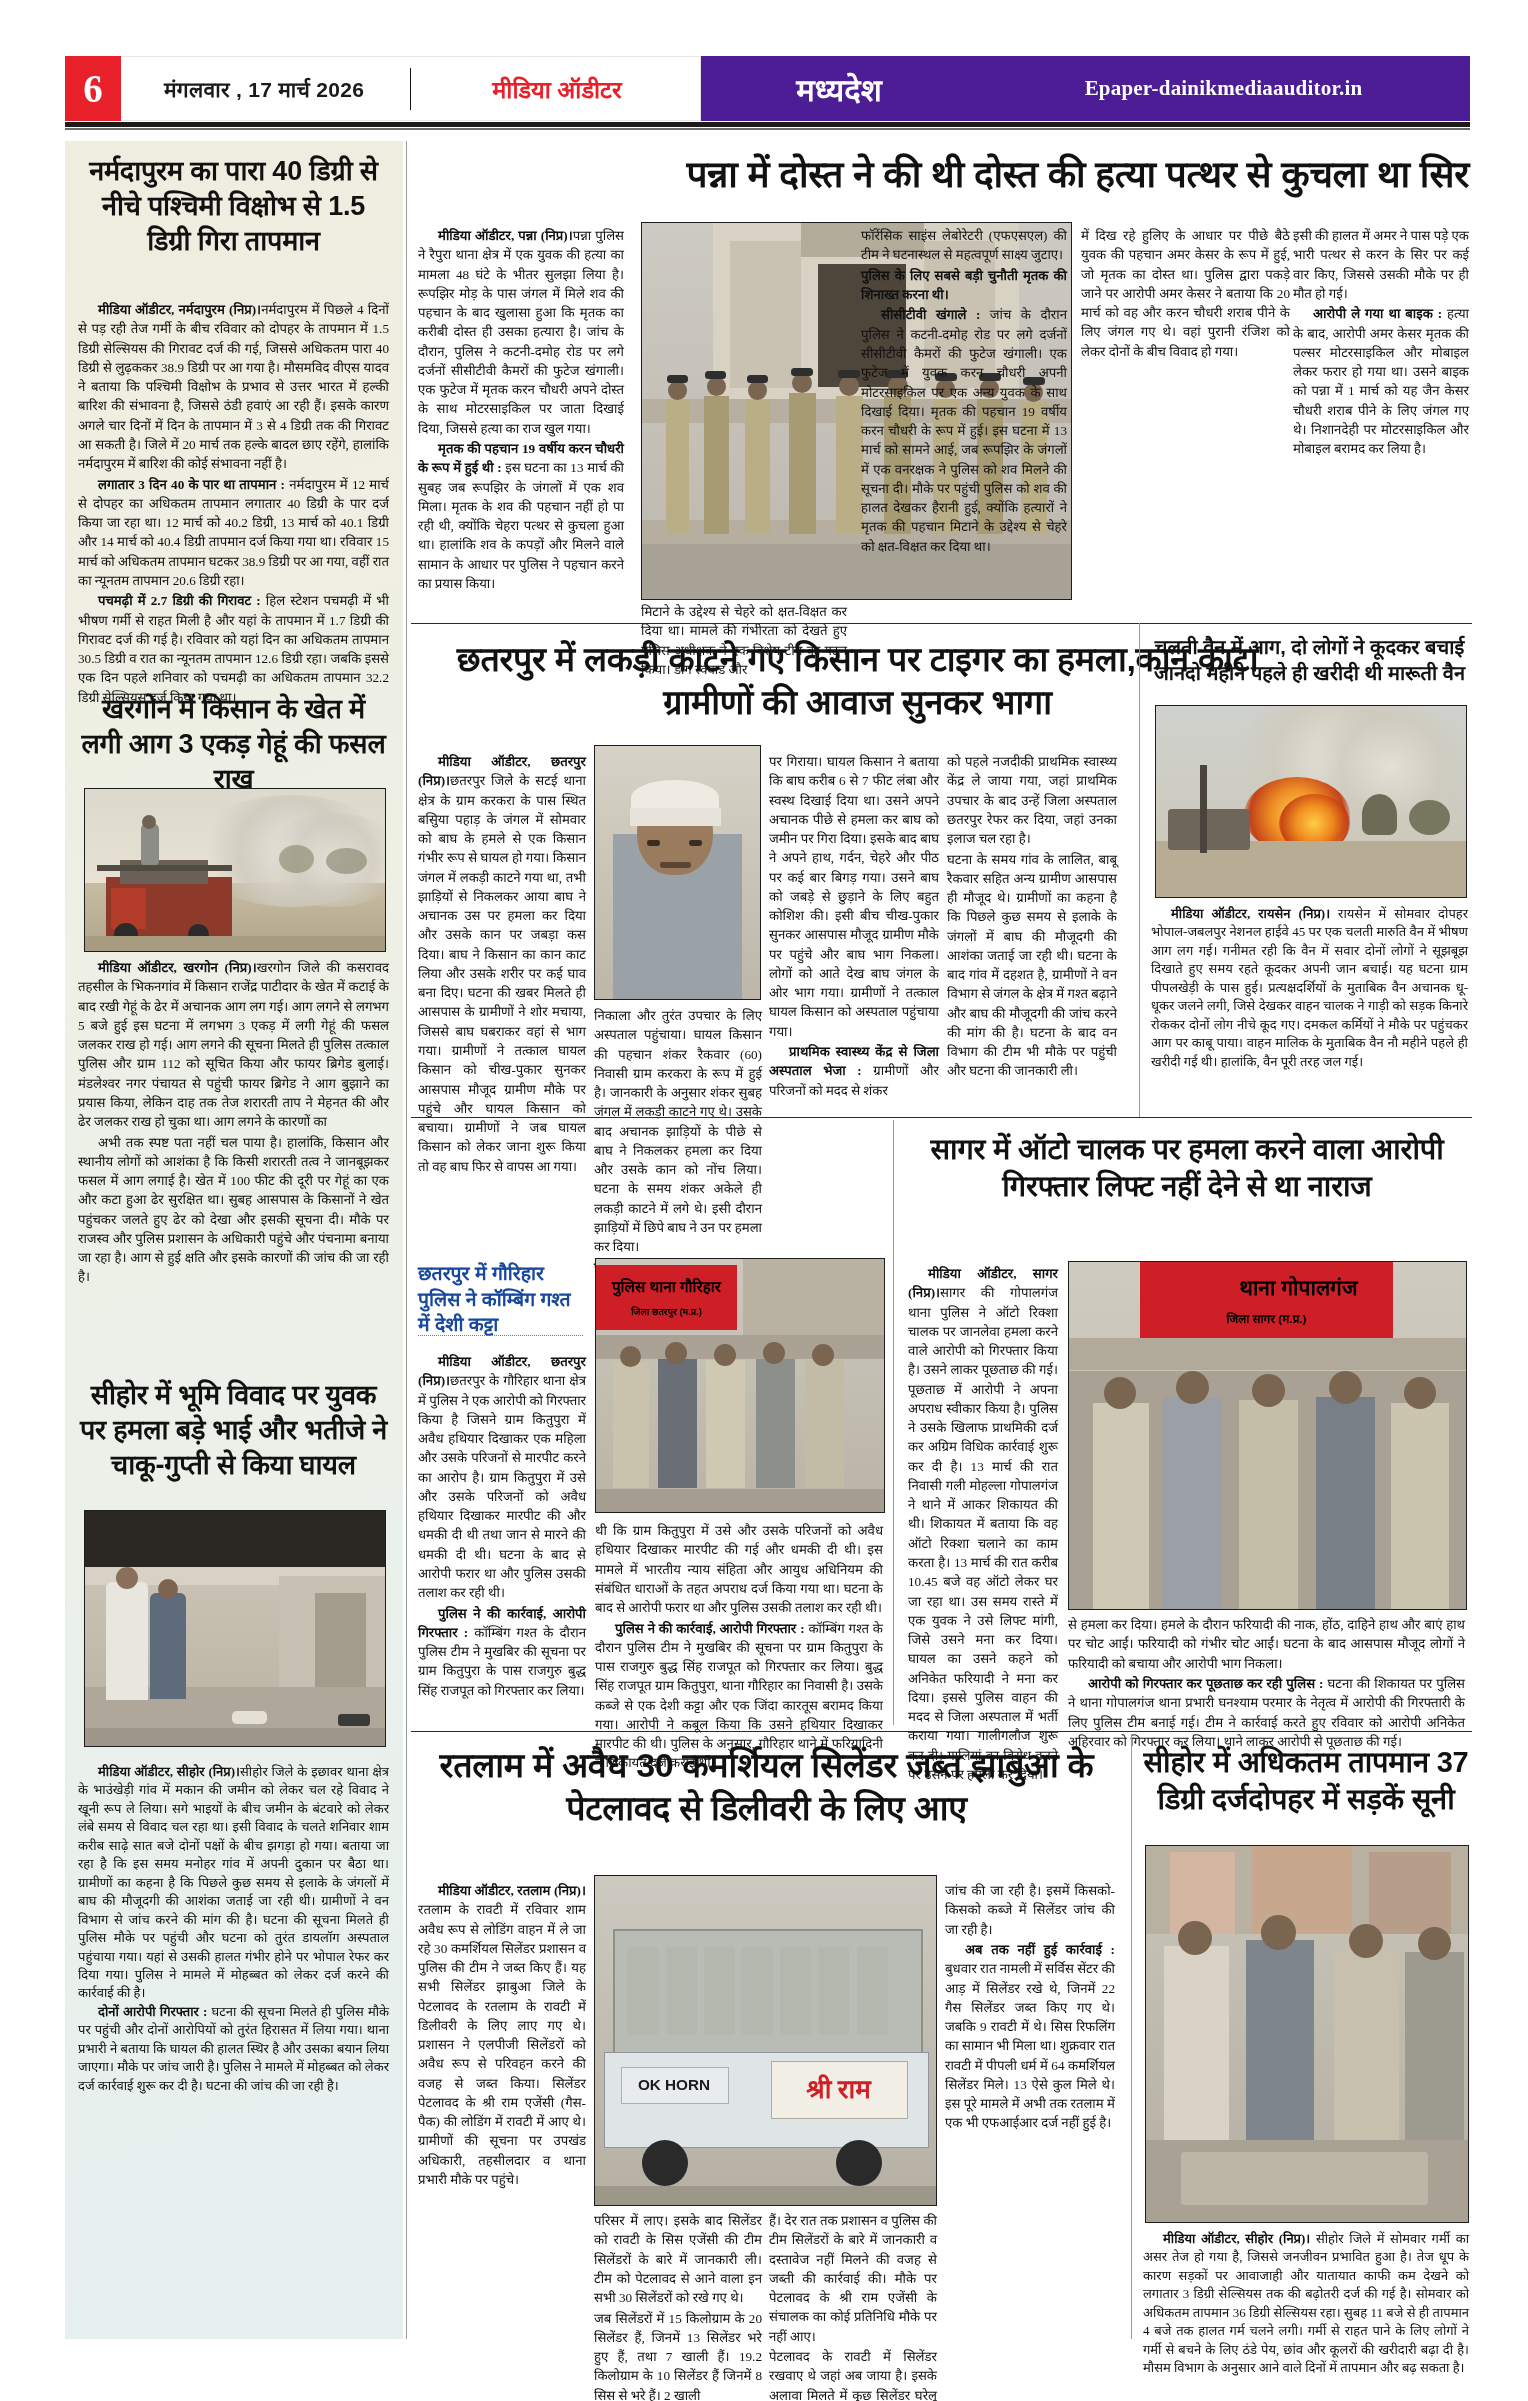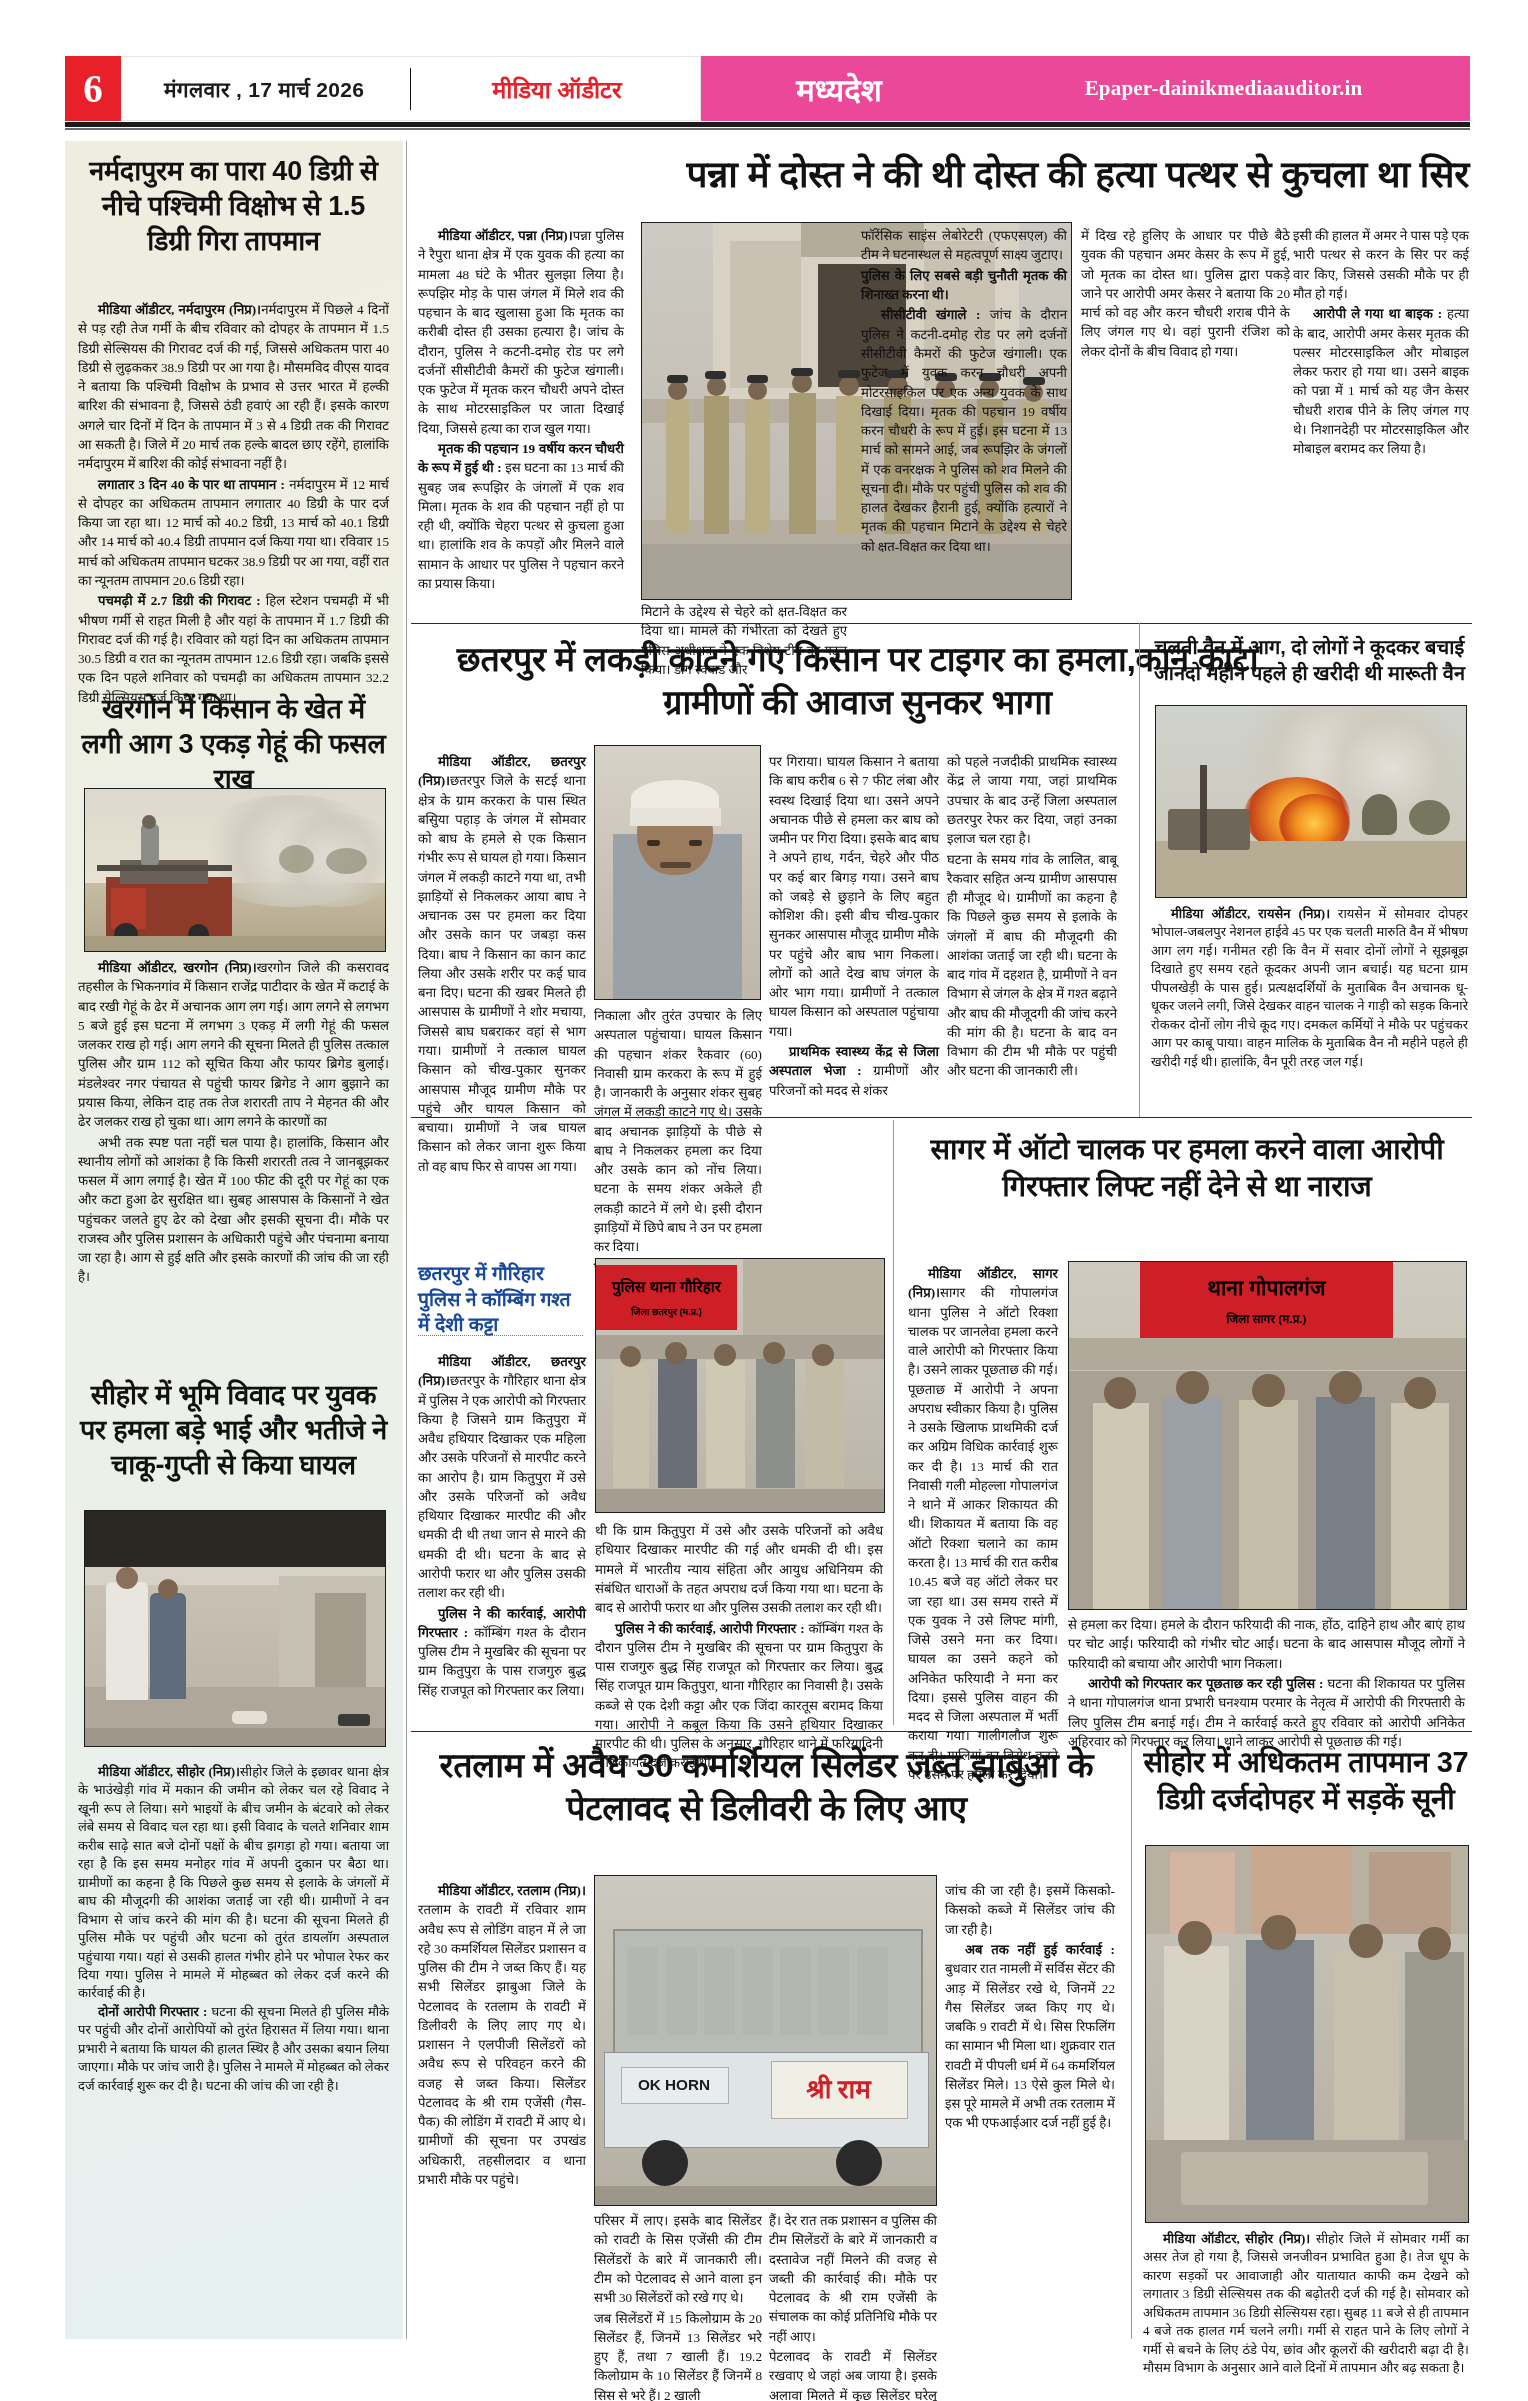--- a/index.html
+++ b/index.html
@@ -11,21 +11,21 @@
   .pagepad{position:absolute;left:0;top:0;width:1528px;height:2401px;background:#fff;}
 
   
   .masthead{position:absolute;left:65px;top:56px;width:1405px;height:65px;display:flex;align-items:stretch;}
   .mh-num{width:56px;background:#e8202a;color:#fff;display:flex;align-items:center;justify-content:center;
           font-family:"Liberation Serif",serif;font-size:39px;font-weight:700;line-height:1;}
   .mh-white{flex:0 0 579px;background:#fff;display:flex;align-items:center;border:0.6px solid #e6e6e6;border-left:none;}
   .mh-date{flex:1;text-align:center;font-family:"Liberation Sans",sans-serif;font-weight:700;font-size:21px;color:#1a1a1a;letter-spacing:0.3px;}
   .mh-vrule{width:1.8px;height:42px;background:#111;margin:0 2.4px;}
   .mh-brand{flex:1;text-align:center;font-family:"Liberation Sans",sans-serif;font-weight:700;font-size:23.5px;color:#e8202a;}
-  .mh-red{flex:1;background:#ec4899;display:flex;align-items:center;}
+  .mh-red{flex:1;background:#4c1d95;display:flex;align-items:center;}
   .mh-madhyadesh{width:276px;text-align:center;color:#fff;font-family:"Liberation Serif",serif;font-weight:700;font-size:31px;}
   .mh-url{flex:1;text-align:center;color:#fff;font-family:"Liberation Serif",serif;font-weight:700;font-size:21px;letter-spacing:0.2px;}
   .mh-underline{position:absolute;left:65px;top:122px;width:1405px;height:5.3px;background:#1b1b1b;}
   .mh-underline2{position:absolute;left:65px;top:128px;width:1405px;height:2.4px;background:#6b6b6b;}
 
   
   .col{position:absolute;}
   .tint{background:linear-gradient(160deg,#efeddf 0%,#eef0e6 40%,#e6f0f0 100%);}
 
   .vrule{position:absolute;width:1.2px;background:#9a9a9a;}
@@ -347,21 +347,21 @@
   <h2 class="hl-med" style="position:absolute;left:908px;top:1131px;width:558px;">सागर में ऑटो चालक पर हमला करने वाला आरोपी गिरफ्तार लिफ्ट नहीं देने से था नाराज</h2>
 
   <div class="body" style="position:absolute;left:908px;top:1264px;width:150px;">
     <p><span class="lead">मीडिया ऑडीटर, सागर (निप्र)।</span><span>सागर की गोपालगंज थाना पुलिस ने ऑटो रिक्शा चालक पर जानलेवा हमला करने वाले आरोपी को गिरफ्तार किया है। उसने लाकर पूछताछ की गई। पूछताछ में आरोपी ने अपना अपराध स्वीकार किया है। पुलिस ने उसके खिलाफ प्राथमिकी दर्ज कर अग्रिम विधिक कार्रवाई शुरू कर दी है। 13 मार्च की रात निवासी गली मोहल्ला गोपालगंज ने थाने में आकर शिकायत की थी। शिकायत में बताया कि वह ऑटो रिक्शा चलाने का काम करता है। 13 मार्च की रात करीब 10.45 बजे वह ऑटो लेकर घर जा रहा था। उस समय रास्ते में एक युवक ने उसे लिफ्ट मांगी, जिसे उसने मना कर दिया। घायल का उसने कहने को अनिकेत फरियादी ने मना कर दिया। इससे पुलिस वाहन की मदद से जिला अस्पताल में भर्ती कराया गया। गालीगलौज शुरू कर दी। गालियां का विरोध करने पर उसने पर हमला कर दिया।</span></p>
   </div>
 
   <div class="photo" style="position:absolute;left:1068px;top:1261px;width:397px;height:347px;">
     <div class="ph-inner blur">
       <div style="position:absolute;inset:0;background:linear-gradient(#cfcbc0,#bdb7a9);"></div>
       <div class="signred" style="left:71px;top:0;width:253px;height:76px;"></div>
-      <div class="signtext" style="left:71px;top:10.6px;width:253px;font-size:21px;">थाना गोपालगंज</div>
+      <div class="signtext" style="left:71px;top:10.6px;width:253px;font-size:21px;padding-left:32px;">थाना गोपालगंज</div>
       <div class="signtext" style="left:71px;top:48px;width:253px;font-size:11.8px;">जिला सागर (म.प्र.)</div>
       <div style="position:absolute;left:0;top:76px;width:100%;height:32px;background:#b1a999;"></div>
       <div style="position:absolute;left:0;top:109px;width:100%;height:238px;background:#a9a294;"></div>
 
       <div style="position:absolute;left:23.5px;top:141px;width:56px;height:206px;background:#cfc8b4;"></div>
       <div class="head" style="left:35px;top:115px;width:32px;height:32px;"></div>
       <div style="position:absolute;left:94px;top:135px;width:59px;height:212px;background:#9aa0a6;"></div>
       <div class="head" style="left:107px;top:109px;width:33px;height:33px;"></div>
       <div style="position:absolute;left:170px;top:138px;width:59px;height:209px;background:#c4bda8;"></div>
       <div class="head" style="left:183px;top:112px;width:33px;height:33px;"></div>

